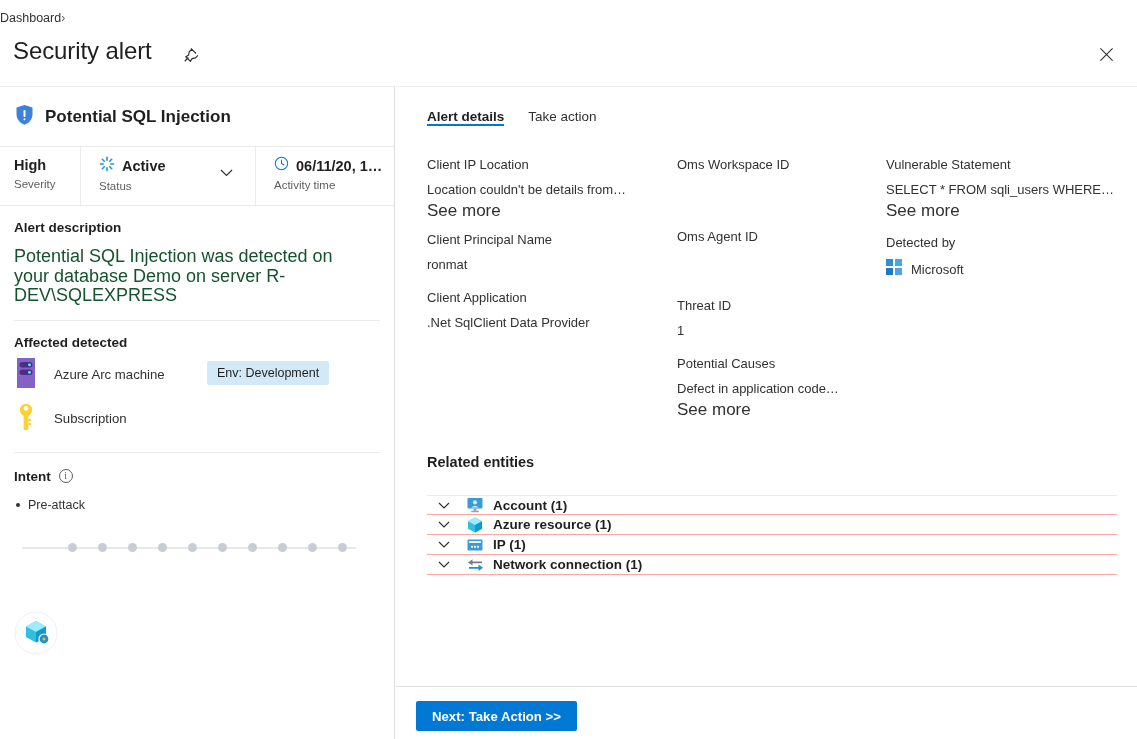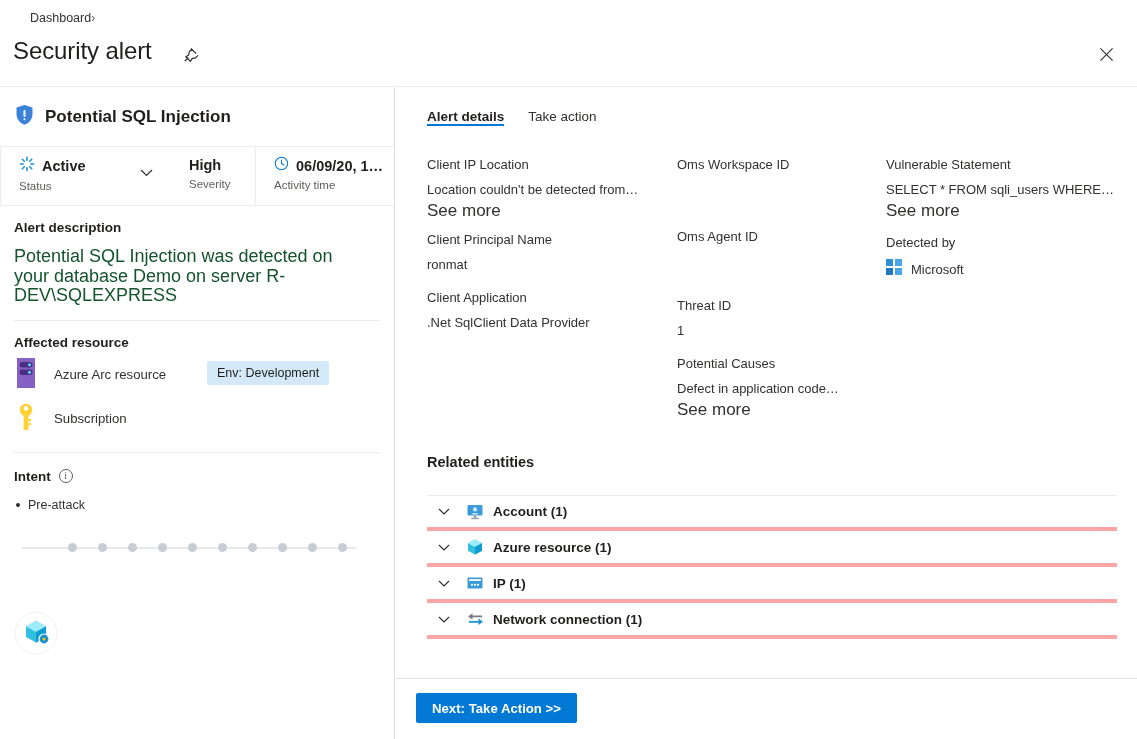--- a/index.html
+++ b/index.html
@@ -8,21 +8,21 @@
     width: 1137px; height: 739px;
     background: #ffffff;
     font-family: "Liberation Sans", sans-serif;
     color: #323130;
     overflow: hidden;
   }
   .page { position: relative; width: 1137px; height: 739px; }
 
   
   .breadcrumb {
-    position: absolute; left: 30px; top: 11px;
+    position: absolute; left: 0; top: 11px;
     font-size: 12.5px; display: flex; align-items: center; 
   }
   .breadcrumb .crumb-sep { color: #605e5c; font-size: 12px; }
 
   .page-title {
     position: absolute; left: 13px; top: 37px;
     font-size: 24px; font-weight: 400; color: #201f1e; letter-spacing: -.1px;
   }
   .pin-btn {
     position: absolute; left: 178px; top: 43px;
@@ -151,30 +151,30 @@
   }
   .detected-row { display: flex; align-items: center; gap: 9px; margin-top: 7px; }
   .detected-row .dname { font-size: 13px; color: #323130; }
 
   .rel-head {
     position: absolute; left: 427px; top: 459px;
     font-size: 14.5px; font-weight: 600; color: #201f1e;
   }
   .rel-list { position: absolute; left: 427px; top: 494px; width: 690px; }
   .rel-item {
-    display: flex; align-items: center; height: 36px;
-    border-bottom: 4px solid #fca5a5; cursor: pointer; text-align: center;
+    display: flex; align-items: center; height: 20px;
+    border-bottom: 1px solid #fca5a5; cursor: pointer; text-align: center;
   }
   .rel-item:first-child { border-top: 1px solid #edebe9; }
   .rel-caret { width: 34px; display: flex; justify-content: center; color: #323130; }
   .rel-icon { width: 28px; display: flex; justify-content: center; align-items: center; }
   .rel-label { font-size: 13.5px; color: #201f1e; font-weight: 600; margin-left: 4px; }
 
   .footer {
-    position: absolute; left: 396px; right: 0; bottom: 0; height: 61px;
+    position: absolute; left: 396px; right: 0; bottom: 0; height: 53px;
     border-top: 1px solid #e1dfdd; background: #fff;
   }
   .next-btn {
     position: absolute; left: 20px; top: 14px;
     background: #0078d4; color: #fff; border: none;
     font-family: "Liberation Sans", sans-serif;
     font-size: 13.2px; font-weight: 600;
     padding: 0 16px; height: 30px; border-radius: 2px; cursor: pointer;
   }
 </style>
@@ -212,20 +212,26 @@
         <svg width="21" height="22" viewBox="0 0 20 22">
           <path d="M10 1 L18 3.6 V10 C18 15.4 14.3 19.3 10 20.8 C5.7 19.3 2 15.4 2 10 V3.6 Z" fill="#3b82d8"></path>
           <rect x="9" y="6" width="2" height="7" rx="1" fill="#ffffff"></rect>
           <rect x="9" y="14.3" width="2" height="2" rx="1" fill="#ffffff"></rect>
         </svg>
       </span>
       <span class="title">Potential SQL Injection</span>
     </div>
 
     <div class="meta-row">
+      <div class="meta-cell meta-sev">
+        <div class="mval">
+            <span>High</span>
+          </div>
+        <div class="mlabel">Severity</div>
+      </div>
       <div class="meta-cell meta-status">
         <div class="mval">
           <span>
             <svg width="16" height="16" viewBox="0 0 16 16">
               <g stroke="#2196d3" stroke-width="1.6" stroke-linecap="round">
                 <line x1="8" y1="1.4" x2="8" y2="4.2"></line>
                 <line x1="8" y1="11.8" x2="8" y2="14.6"></line>
                 <line x1="1.4" y1="8" x2="4.2" y2="8"></line>
                 <line x1="11.8" y1="8" x2="14.6" y2="8"></line>
                 <line x1="3.3" y1="3.3" x2="5.3" y2="5.3"></line>
@@ -237,62 +243,56 @@
           </span>
           <span>Active</span>
         </div>
         <div class="mlabel">Status</div>
         <span class="status-caret">
           <svg width="13" height="8" viewBox="0 0 13 8">
               <path d="M1 1 L6.5 6.5 L12 1" stroke="#323130" stroke-width="1.2" fill="none"></path>
             </svg>
         </span>
       </div>
-      <div class="meta-cell meta-sev">
-        <div class="mval">
-            <span>High</span>
-          </div>
-        <div class="mlabel">Severity</div>
-      </div>
       <div class="meta-cell meta-time">
         <div class="mval">
           <span>
             <svg width="15" height="15" viewBox="0 0 16 16">
               <circle cx="8" cy="8" r="6.6" stroke="#0078d4" stroke-width="1.1" fill="none"></circle>
               <path d="M8 4.2 V8 L10.6 9.6" stroke="#0078d4" stroke-width="1.1" fill="none" stroke-linecap="round"></path>
             </svg>
           </span>
-          <span>06/09/20, 1…</span>
+          <span>06/11/20, 1…</span>
         </div>
         <div class="mlabel">Activity time</div>
       </div>
     </div>
 
     <div class="desc-block">
       <div class="sec-head">Alert description</div>
       <div class="desc-text">Potential SQL Injection was detected on your database Demo on server R-DEV\SQLEXPRESS</div>
     </div>
 
     <div class="hr"></div>
 
     <div class="res-head">
-      <div class="sec-head">Affected resource</div>
+      <div class="sec-head">Affected detected</div>
     </div>
 
     <div class="res-row">
       <span>
         <svg width="24" height="32" viewBox="0 0 24 32">
           <rect x="3" y="1" width="18" height="30" fill="#8661c5"></rect>
           <rect x="5.5" y="5" width="13" height="5.5" rx="2.7" fill="#4b2e83"></rect>
           <circle cx="15.5" cy="7.7" r="1.5" fill="#50e6ff"></circle>
           <rect x="5.5" y="12.5" width="13" height="5.5" rx="2.7" fill="#4b2e83"></rect>
           <circle cx="15.5" cy="15.2" r="1.5" fill="#50e6ff"></circle>
         </svg>
       </span>
-      <span class="res-label">Azure Arc resource</span>
+      <span class="res-label">Azure Arc machine</span>
       <span class="tag">Env: Development</span>
     </div>
 
     <div class="res-row">
       <span>
         <svg width="24" height="32" viewBox="0 0 24 32">
           <circle cx="12" cy="9" r="6.2" fill="#ffd133"></circle>
           <circle cx="12" cy="7.4" r="2.3" fill="#ffffff"></circle>
           <rect x="9.6" y="13" width="4.8" height="16" fill="#ffd133"></rect>
           <rect x="14.4" y="18" width="2.6" height="2.1" fill="#ffd133"></rect>
@@ -347,21 +347,21 @@
   <div class="right-pane">
     <div class="tabs">
       <div class="tab active">Alert details</div>
       <div class="tab">Take action</div>
     </div>
 
     <div class="fields">
       <div class="fcol fcol-1">
         <div class="field" style="height:75px">
           <div class="flabel">Client IP Location</div>
-          <div class="fvalue">Location couldn't be detected from…</div>
+          <div class="fvalue">Location couldn't be details from…</div>
           <span class="see-more">See more</span>
         </div>
         <div class="field" style="height:58px">
           <div class="flabel">Client Principal Name</div>
           <div class="fvalue">ronmat</div>
         </div>
         <div class="field">
           <div class="flabel">Client Application</div>
           <div class="fvalue">.Net SqlClient Data Provider</div>
         </div>

